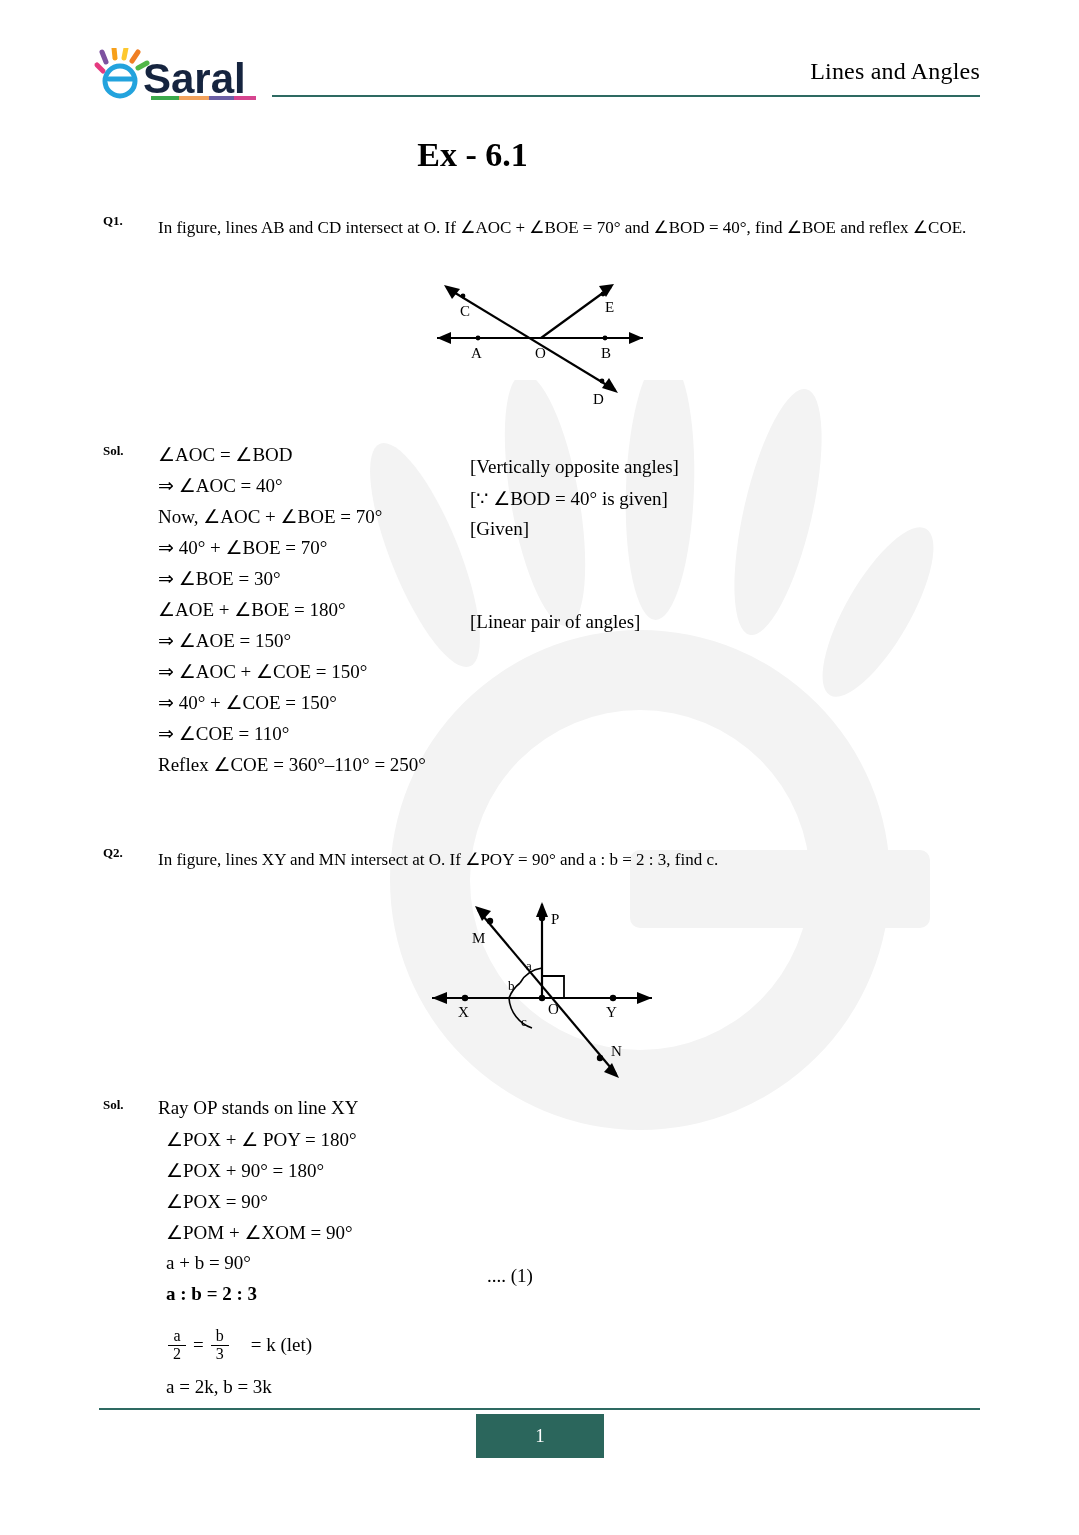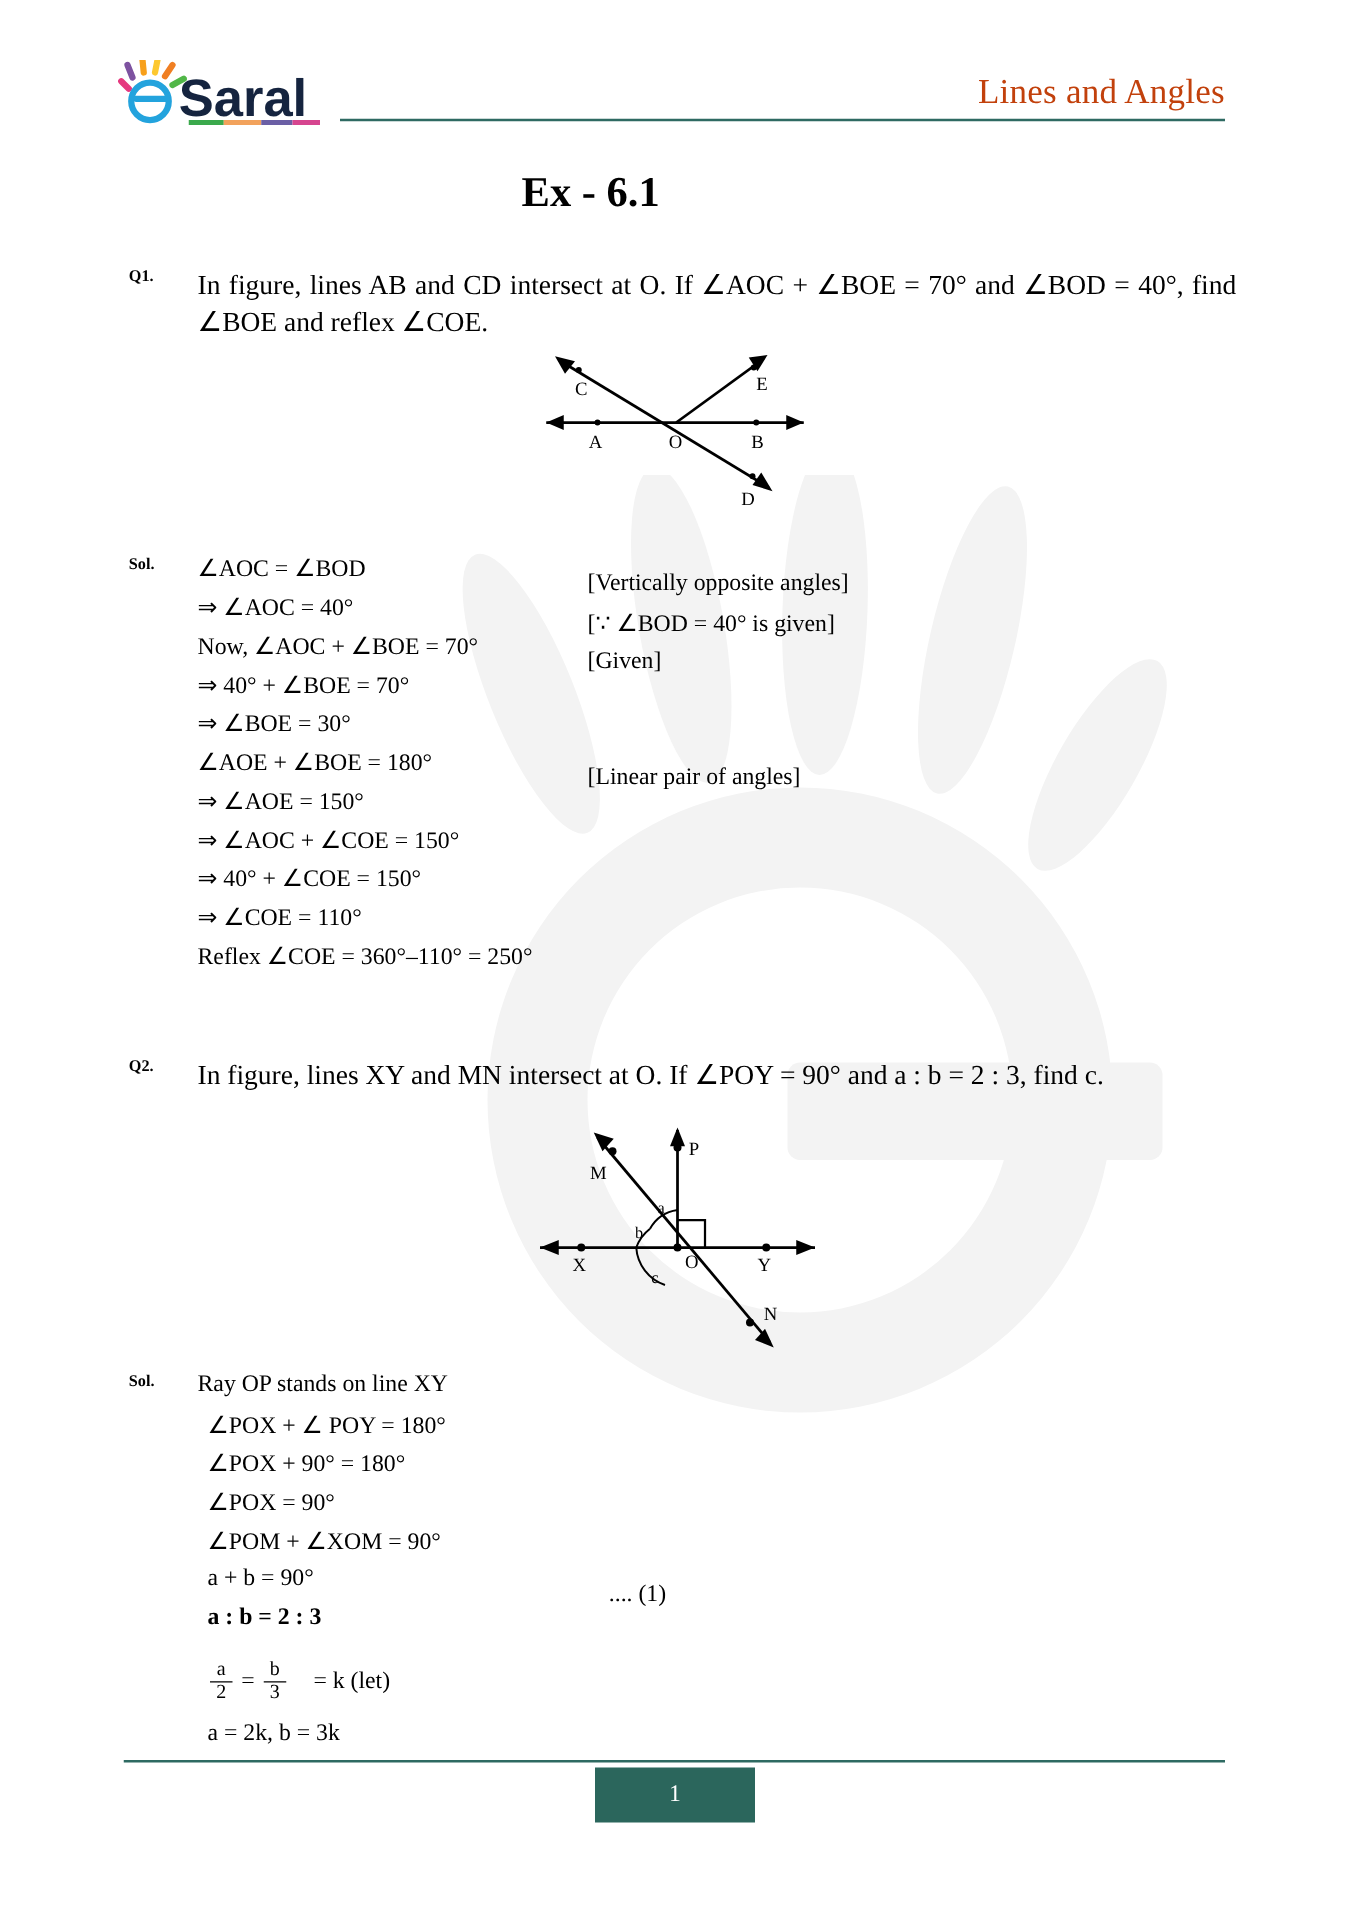--- a/index.html
+++ b/index.html
@@ -54,22 +54,22 @@
     left: 272px;
     top: 95px;
     width: 708px;
     height: 2px;
     background: #2e6a62;
   }
   #header-title {
     position: absolute;
     right: 99px;
     top: 58px;
-    font-size: 28px;
-    color: #c2410c;
+    font-size: 24px;
+    color: #000000;
     letter-spacing: 0.2px;
     white-space: nowrap;
   }
 
   
   #ex-title {
     position: absolute;
     left: 0;
     top: 136px;
     width: 945px;
@@ -84,21 +84,21 @@
     position: absolute;
     left: 0;
     top: 0;
     font-weight: bold;
     font-size: 13px;
   }
   .qbody {
     position: absolute;
     left: 55px;
     top: 0;
-    font-size: 22px;
+    font-size: 17px;
     line-height: 30px;
     text-align: justify;
   }
   .solbody {
     position: absolute;
     left: 55px;
     top: 0;
     font-size: 19px;
   }
   .sol-line {

